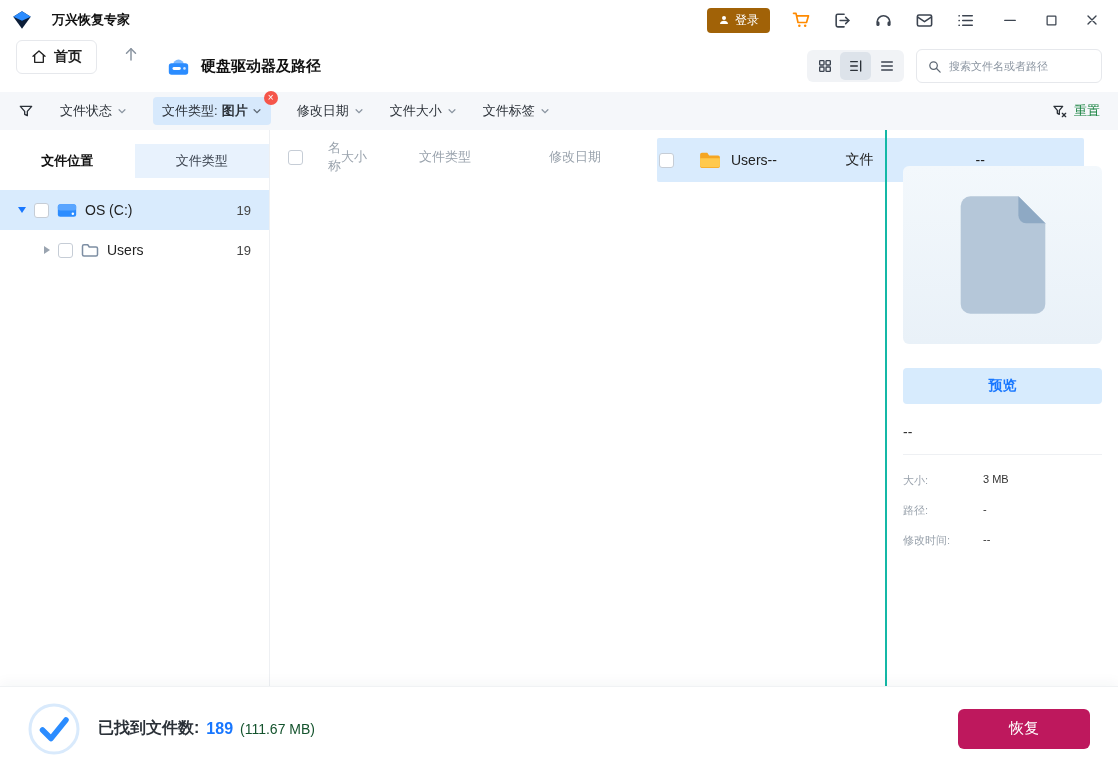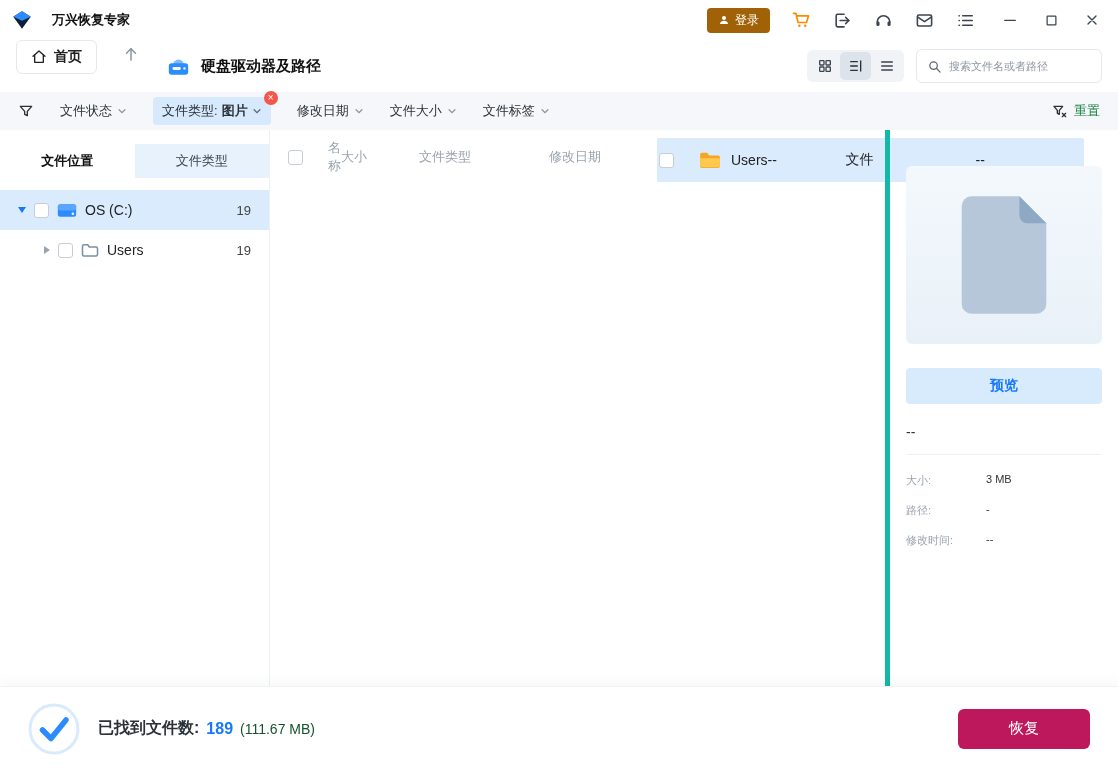--- a/index.html
+++ b/index.html
@@ -56,21 +56,21 @@
   .main { flex:1; display:flex; flex-direction:row; padding:8px 8px 0 16px; min-width:0; }
   .t-header { display:flex; align-items:center; height:38px; font-size:13px; color:#9aa3ad; }
   .t-row { display:flex; align-items:center; height:44px; background:#d9ebfd; border-radius:2px; font-size:14px; color:#222; cursor:pointer; }
   .col-check { width:42px; display:flex; padding-left:2px; flex:none; }
   .col-name { flex:1; display:flex; align-items:center; gap:10px; min-width:0; }
   .col-size { width:78px; flex:none; }
   .col-type { width:130px; flex:none; }
   .col-date { width:108px; flex:none; }
 
   
-  .preview-panel { width:233px; border-left:5px solid #14b8a6; padding:36px 16px 0; display:flex; flex-direction:column; flex:none; }
+  .preview-panel { width:233px; border-left:2px solid #14b8a6; padding:36px 16px 0; display:flex; flex-direction:column; flex:none; }
   .preview-box { height:178px; background:linear-gradient(180deg,#f3f8fc 0%,#e9f1f8 100%); border-radius:6px; display:flex; align-items:center; justify-content:center; }
   .preview-btn { margin-top:24px; height:36px; background:#d7ebfd; color:#1877ff; border:none; border-radius:4px; font-size:14px; font-weight:700; cursor:pointer; font-family:inherit; }
   .preview-name { margin-top:20px; font-size:14px; color:#333; }
   .p-divider { height:1px; background:#eef0f3; margin:14px 0 18px; }
   .field-row { display:flex; font-size:11px; margin-bottom:15px; }
   .field-label { width:80px; color:#9aa3ad; flex:none; }
   .field-value { color:#333; }
 
   
   .bottombar { height:84px; border-top:1px solid #f0f2f4; box-shadow:0 -4px 12px rgba(20,40,80,.04); display:flex; align-items:center; padding:0 28px; gap:18px; background:#fff; }

